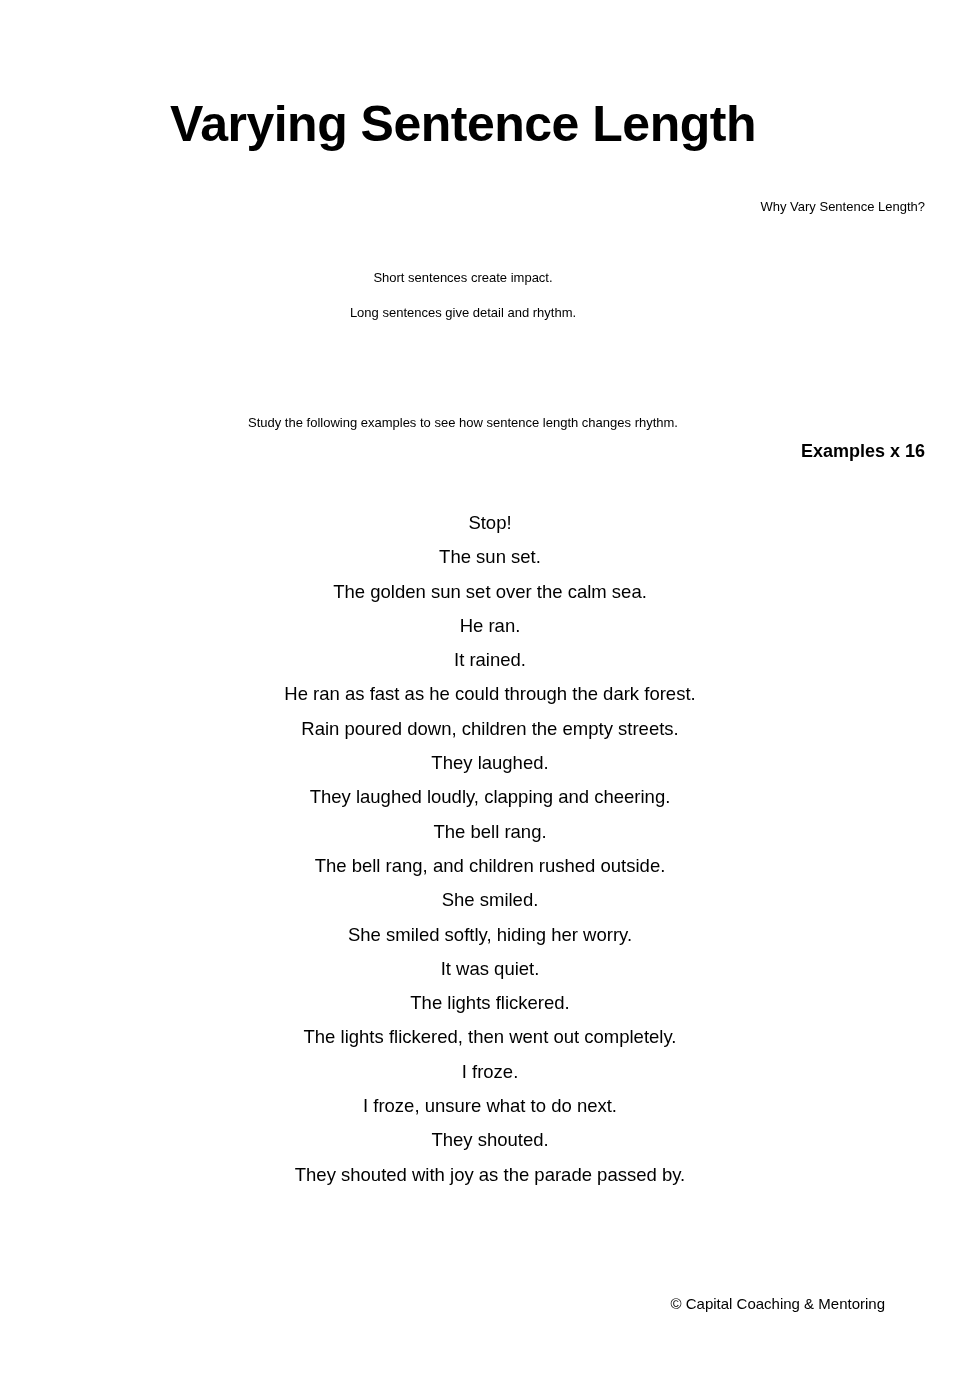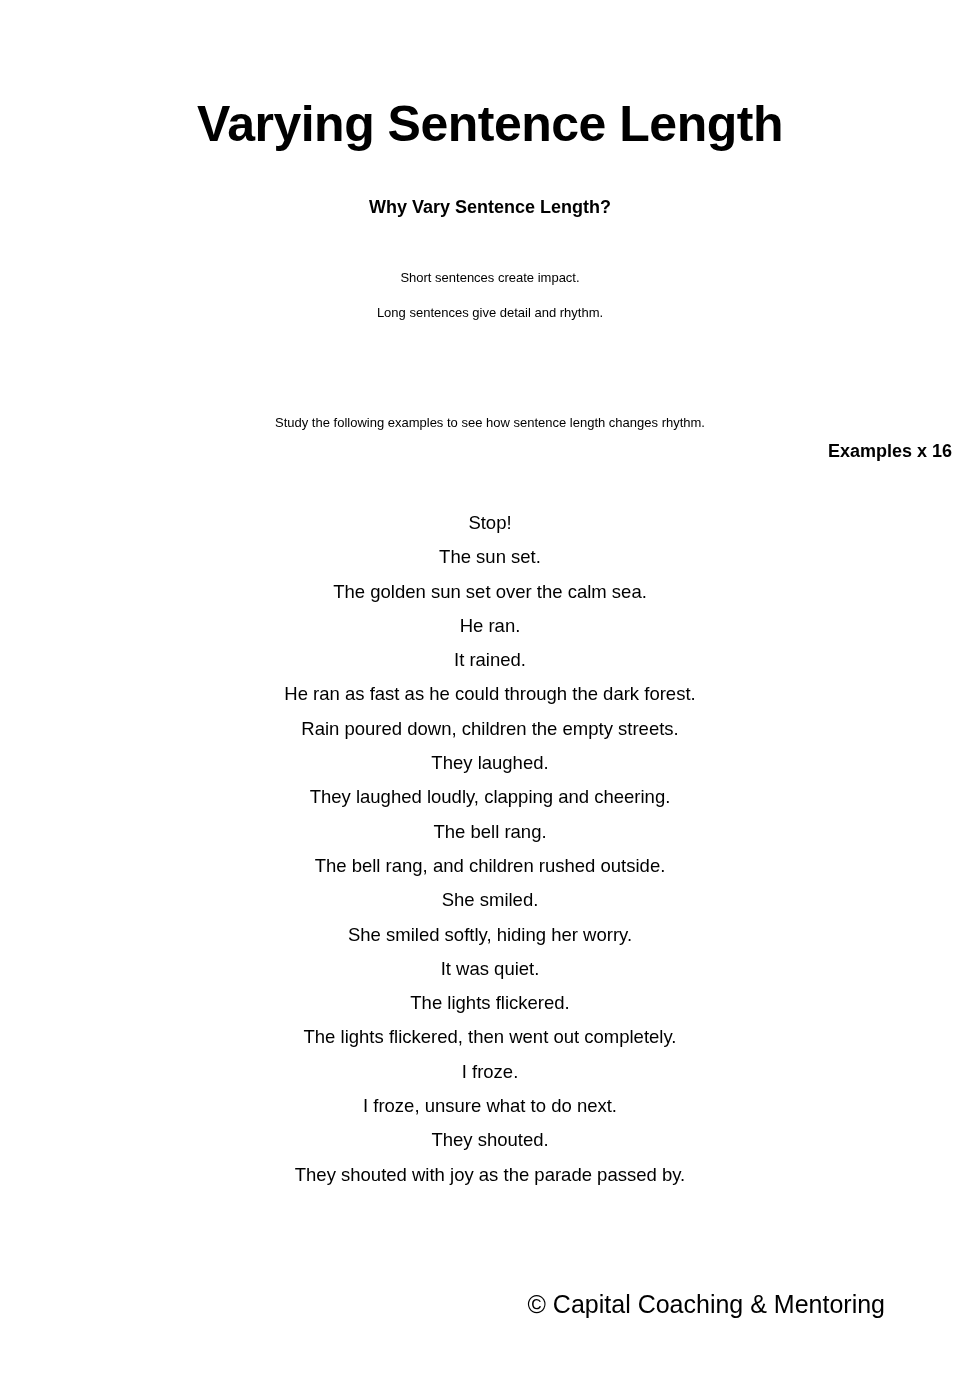--- a/index.html
+++ b/index.html
@@ -16,38 +16,38 @@
       font-family: "Liberation Sans", sans-serif;
     }
     .page {
       position: absolute;
       left: 0; top: 0;
       width: 980px;
       height: 1385px;
     }
     .center-line {
       position: absolute;
-      left: 8px;
+      left: 1px;
       width: 924px;
       text-align: center;
       white-space: nowrap;
-      padding-left: 20px;
     }
     .title {
       top: 94px;
       font-size: 50px;
       font-weight: bold;
       letter-spacing: -0.5px;
       line-height: 60px;
     }
     .subtitle {
       top: 195px;
-      font-size: 18px;
-      font-weight: bold;
+      font-size: 13px;
+      font-weight: normal;
       line-height: 24px;
+      text-align: right;
     }
     .body-line {
       font-size: 13px;
       line-height: 24px;
     }
     .section-heading {
       top: 439px;
       font-size: 18px;
       font-weight: bold;
       line-height: 24px;
@@ -66,21 +66,21 @@
     .examples li {
       font-size: 18.5px;
       height: 34.3px;
       line-height: 24px;
       white-space: nowrap;
     }
     .footer {
       position: absolute;
       top: 1292px;
       right: 95px;
-      font-size: 25px;
+      font-size: 15px;
       line-height: 24px;
       white-space: nowrap;
     }
   </style>
 </head>
 <body>
 
 <div class="page">
 
   <h1 class="center-line title" style="margin:0;">Varying Sentence Length</h1>

